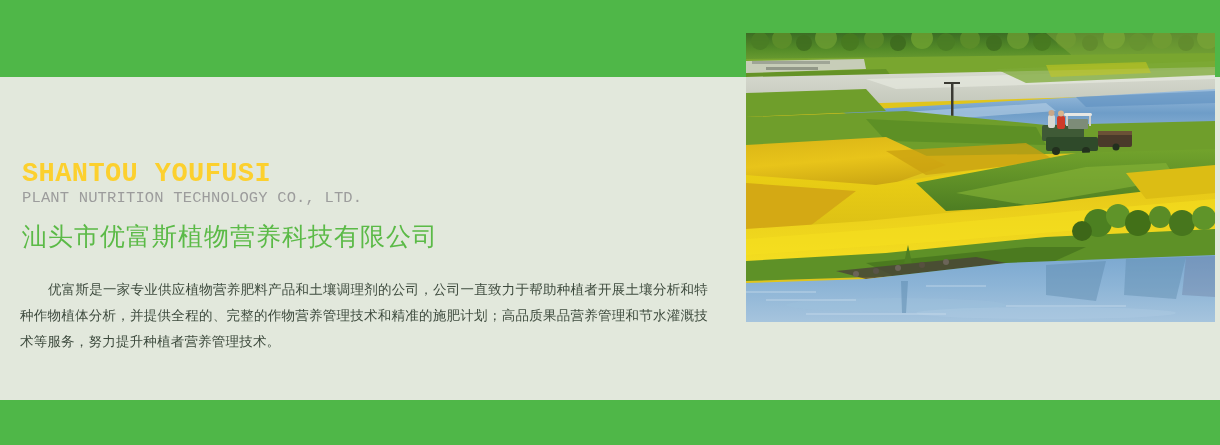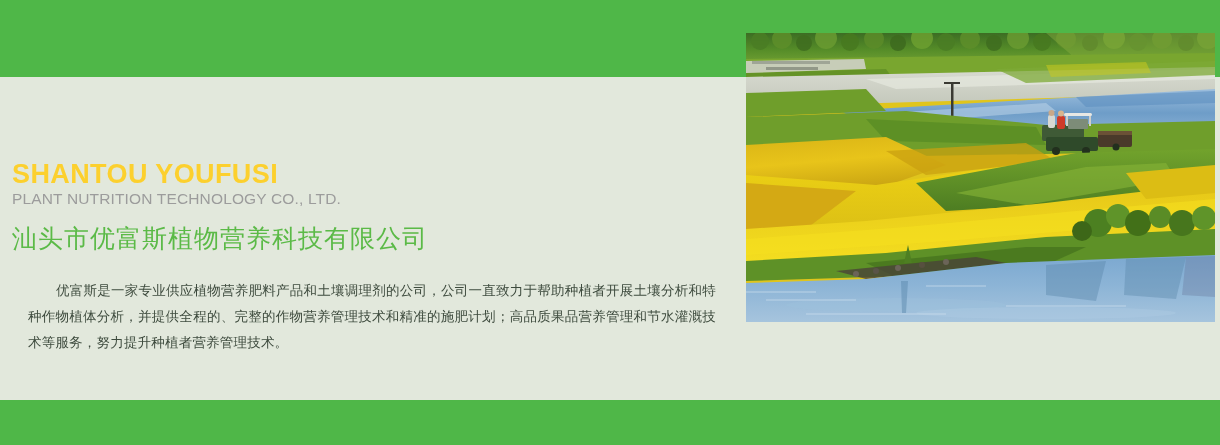--- a/index.html
+++ b/index.html
@@ -32,23 +32,24 @@
     position: absolute;
     left: 0;
     top: 400px;
     width: 1220px;
     height: 45px;
     background: #4fb748;
   }
   
   .text-col {
     position: absolute;
-    left: 2px;
+    left: 12px;
     top: 160px;
     width: 715px;
+    font-family: Liberation Mono, monospace;
   }
   .brand-en {
     font-size: 27px;
     font-weight: bold;
     color: #fcd02e;
     letter-spacing: 0.4px;
     line-height: 1.05;
     margin: 0 0 2px 10px;
     white-space: nowrap;
   }
@@ -62,21 +63,21 @@
   }
   .brand-cn {
     font-size: 25px;
     color: #5bba47;
     letter-spacing: 1px;
     line-height: 1.25;
     margin: 0 0 16px 10px;
     white-space: nowrap;
   }
   .body-copy {
-    margin: 24px 0 0 26px;
+    margin: 24px 0 0 8px;
     width: 688px;
     font-size: 13.5px;
     line-height: 26px;
     color: #3d4a3d;
     text-align: justify;
     text-indent: 28px;
     letter-spacing: 0.2px;
   }
   
   .photo {

